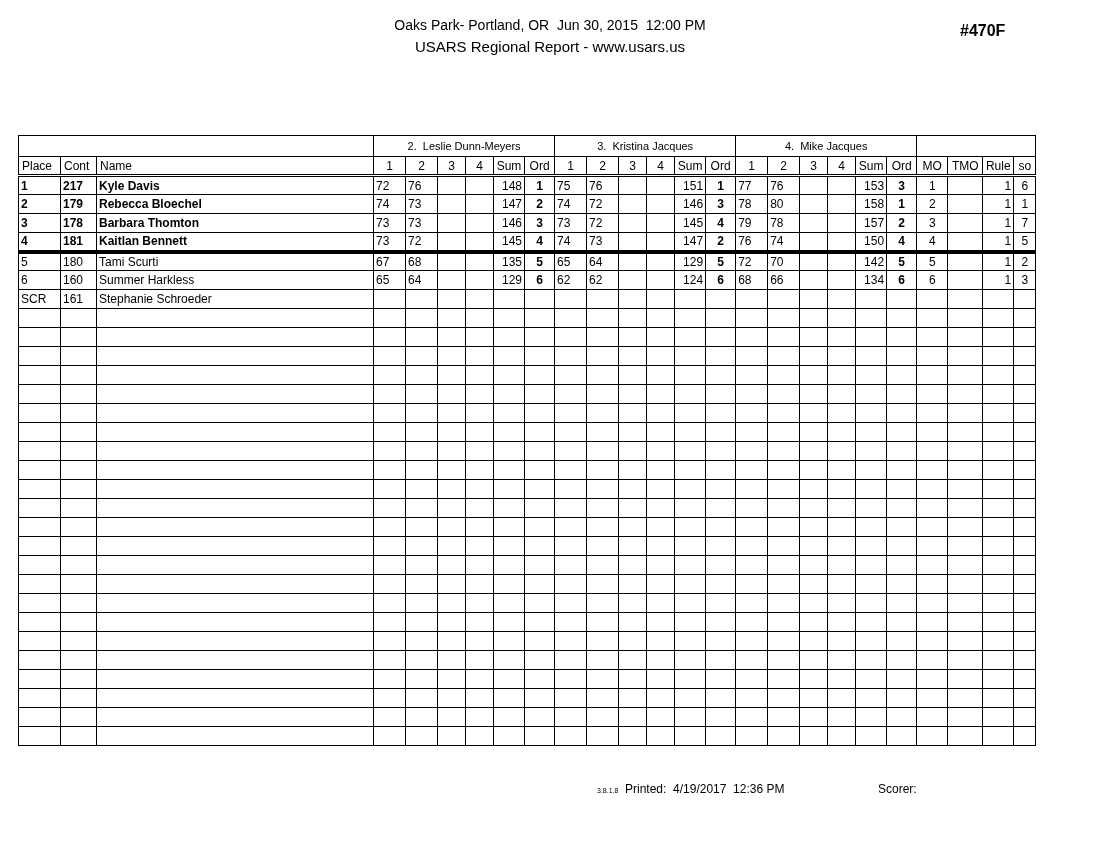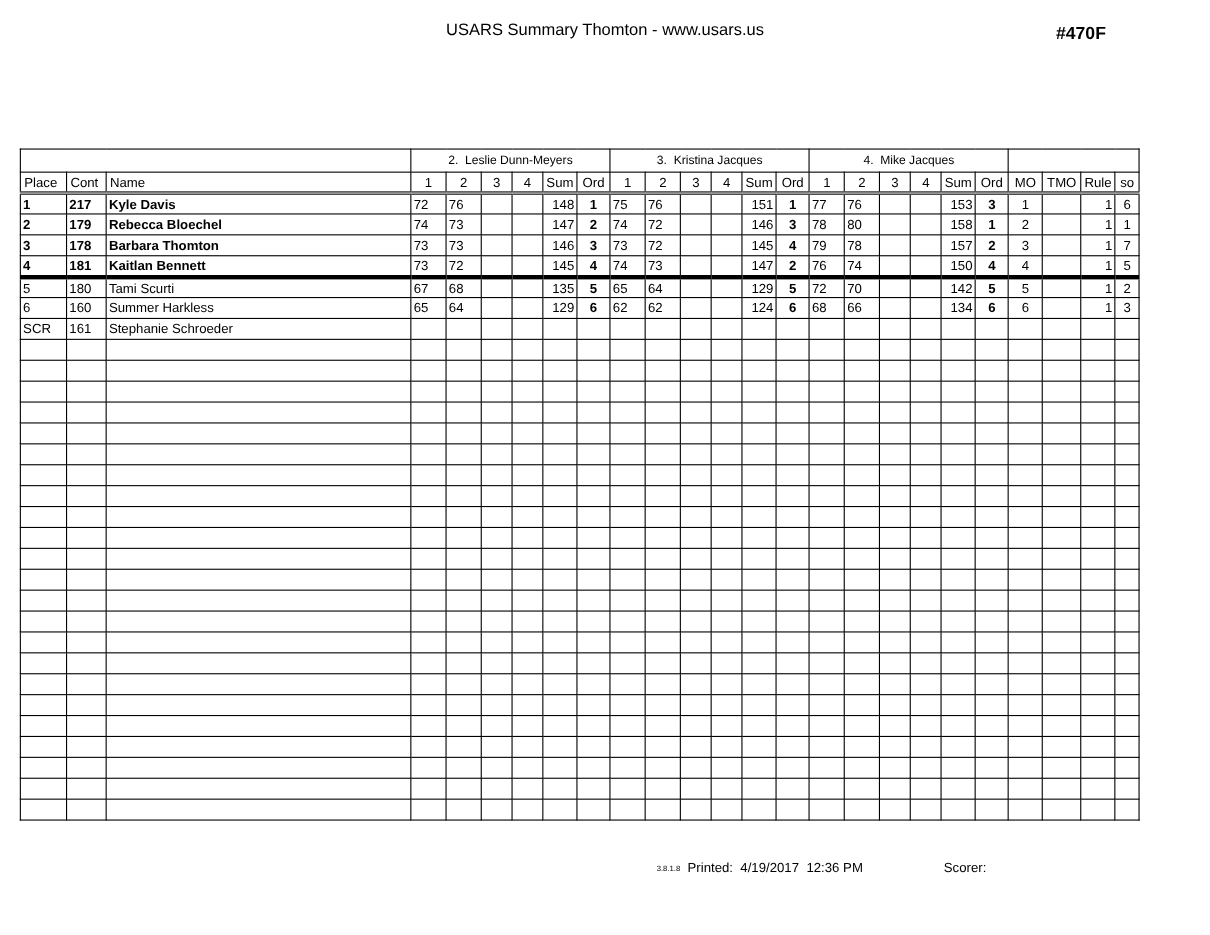--- a/index.html
+++ b/index.html
@@ -52,30 +52,31 @@
   td.sum   { text-align: right; padding-right: 4px; }
   td.ordc  { border-left: 4px solid #000; border-right: 4px solid #000; text-align: center; }
   td.ac { text-align: center; }
   td.ar { text-align: right; padding-right: 5px; }
   .b { font-weight: bold; }
   tr.cut td { border-bottom: 4px solid #000; }
 
   .footer { position: absolute; left: 0; top: 782px; width: 1100px; font-size: 12px; }
   .version { position: absolute; left: 597px; top: 5px; font-size: 7px; }
   .printed { position: absolute; left: 625px; top: 0; white-space: pre; }
-  .scorer  { position: absolute; left: 858px; top: 0; white-space: pre; }
+  .scorer  { position: absolute; left: 878px; top: 0; white-space: pre; }
 </style>
 </head>
 <body>
 
 <div class="page">
 
 
   <div class="header-center">
-    <div class="report">USARS Summary Thomton - www.usars.us</div>
+    <div class="venue">Oaks Park- Portland, OR  Jun 30, 2015  12:00 PM</div>
+    <div class="report">USARS Regional Report - www.usars.us</div>
   </div>
 
   <div class="event-number">#470F</div>
 
   <table class="results">
     <colgroup>
       <col style="width:42px">
         <col style="width:36px">
         <col style="width:277px">
       <col style="width:32px">

